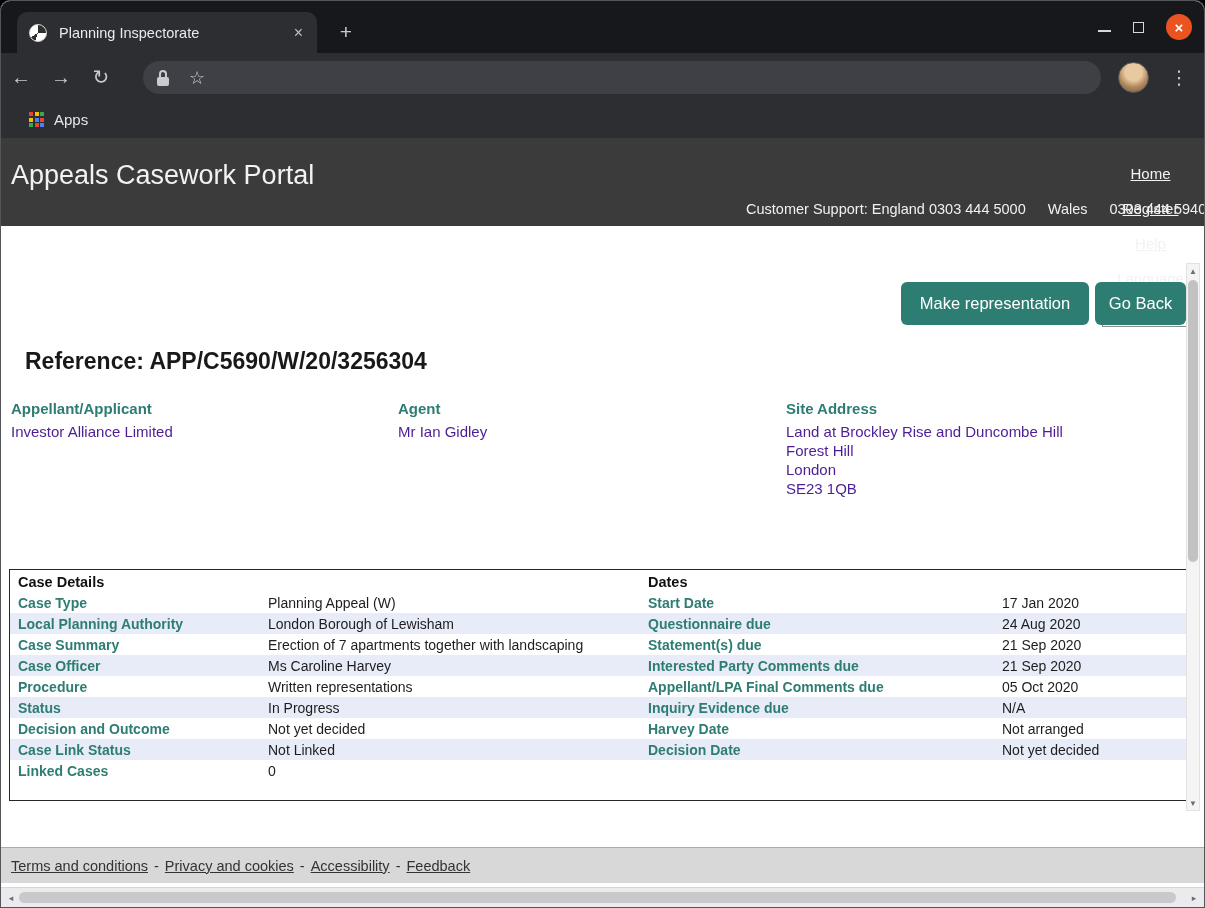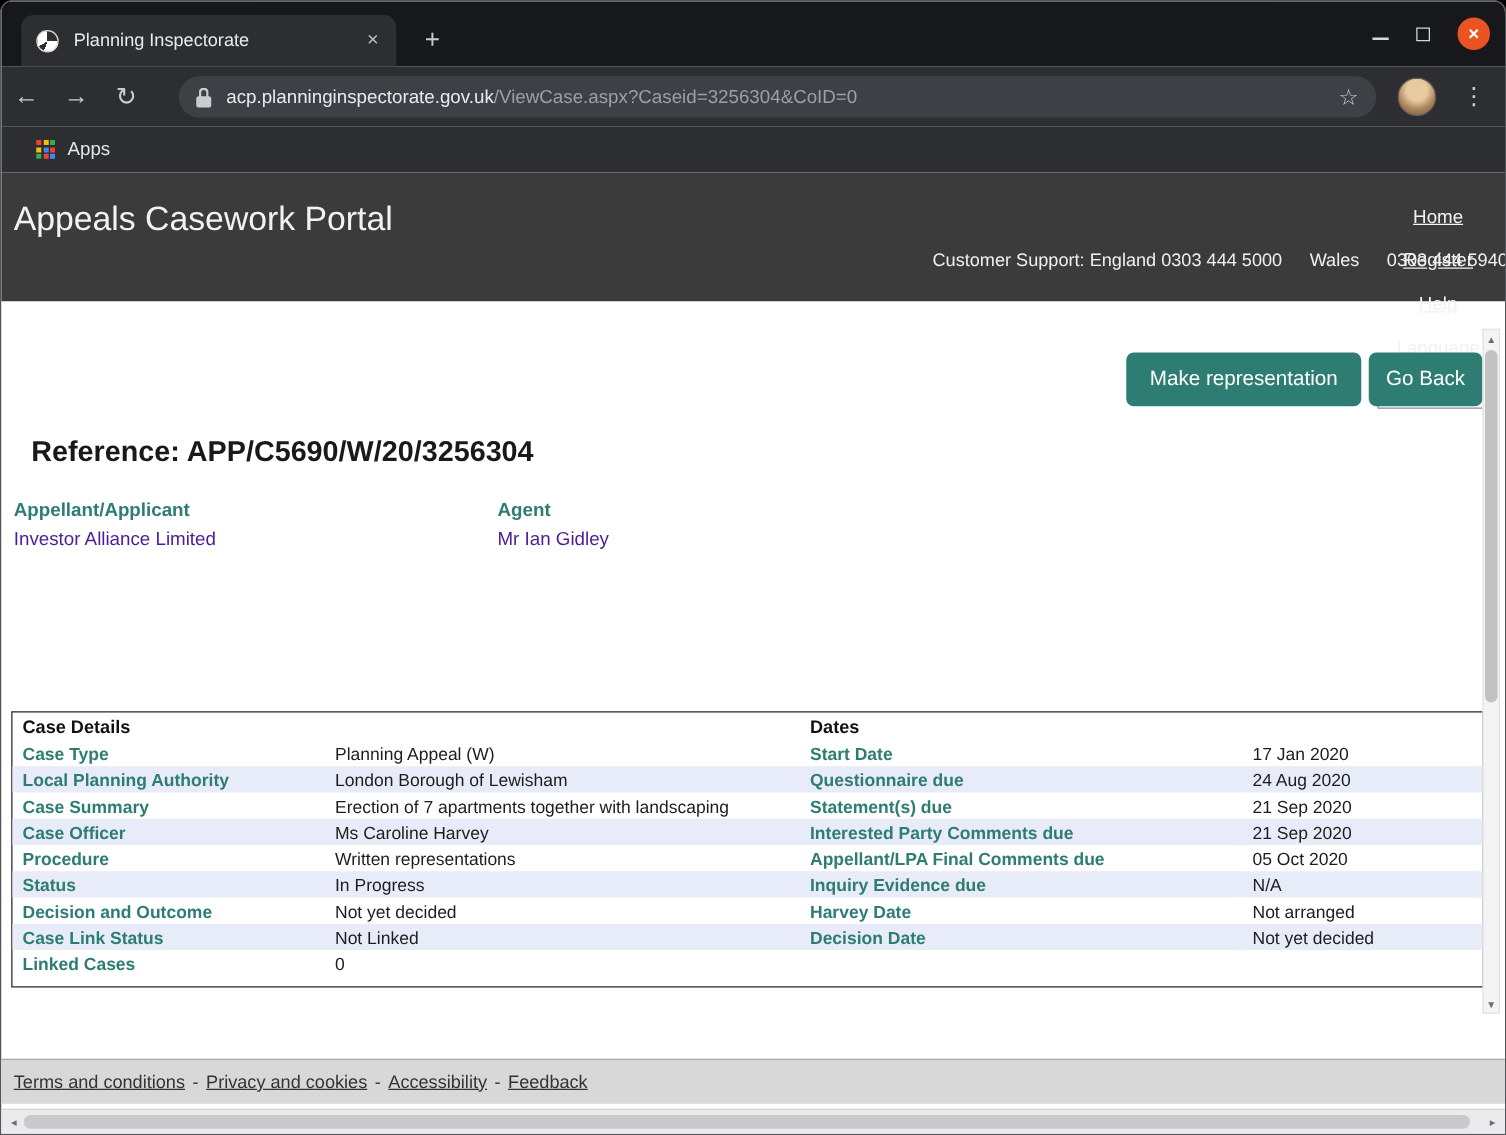--- a/index.html
+++ b/index.html
@@ -48,21 +48,21 @@
   .apps-grid { width:15px; height:15px; display:grid; grid-template-columns:repeat(3,4px);
                grid-template-rows:repeat(3,4px); gap:1.5px; }
   .apps-grid span:nth-child(1){background:#ea4335;} .apps-grid span:nth-child(2){background:#fbbc04;}
   .apps-grid span:nth-child(3){background:#34a853;} .apps-grid span:nth-child(4){background:#fbbc04;}
   .apps-grid span:nth-child(5){background:#4285f4;} .apps-grid span:nth-child(6){background:#ea4335;}
   .apps-grid span:nth-child(7){background:#34a853;} .apps-grid span:nth-child(8){background:#ea4335;}
   .apps-grid span:nth-child(9){background:#4285f4;}
   .apps-label { color:#e3e5e8; font-size:15px; margin-left:10px; }
 
   
-  .site-header { position:absolute; top:137px; left:0; right:0; height:103px; background:#3b3b3b; }
+  .site-header { position:absolute; top:137px; left:0; right:0; height:88px; background:#3b3b3b; }
   .site-title { position:absolute; left:10px; top:22px; font-size:27px; color:#f2f2f2; }
   .header-nav { position:absolute; right:5px; top:27px; display:flex; align-items:center; gap:18px;
                 color:#f2f2f2; font-size:15px; white-space:nowrap;flex-direction:column; }
   .header-nav a { color:#f2f2f2; text-decoration:underline; }
   .lang-select { width:97px; height:22px; background:#fff; border:1px solid #8a8a8a; color:#000;
                  font-size:14px; display:flex; align-items:center; padding:0 4px; }
   .lang-select .arrow { margin-left:auto; font-size:10px; color:#222; }
   .support-line { position:absolute; left:745px; top:63px; color:#f0f0f0; font-size:14.5px; white-space:nowrap; }
   .support-line .gap { display:inline-block; width:22px; }
 
@@ -73,21 +73,21 @@
   .btn-back { left:1094px; top:281px; width:91px; height:43px; }
 
   .ref-heading { position:absolute; left:24px; top:347px; font-size:23px; font-weight:bold; color:#191919; }
 
   .party { position:absolute; top:399px; font-size:15px; }
   .party .p-label { color:#2e7d72; font-weight:bold; }
   .party .p-value { color:#4c1d95; margin-top:5px; line-height:19px; }
   .party-appellant { left:10px; } .party-agent { left:397px; } .party-address { left:785px; }
 
   .case-table-wrap { position:absolute; left:8px; top:568px; width:1178px; background:#fff;
-                     border:1px solid #262626; padding-bottom:8px; }
+                     border:1px solid #262626; padding-bottom:19px; }
   table.case-table { border-collapse:collapse; width:100%; font-size:14px; }
   .case-table th { text-align:left; padding:4px 8px 2px 8px; font-size:14.5px; color:#111; }
   .case-table td { padding:2px 8px; height:21px; vertical-align:middle; }
   .case-table tr.stripe { background:#e8ecf8; }
   .cell-label { color:#2e7d72; font-weight:bold;margin-left:21px; }
   .cell-value { color:#1d1d1d; }
 
   
   .footer { position:absolute; left:0; right:0; top:846px; height:36px; background:#d8d8d8;
             border-top:1px solid #ababab; display:flex; align-items:center; padding-left:10px;
@@ -132,21 +132,20 @@
   <div class="toolbar">
     <span class="nav-icon">←</span>
     <span class="nav-icon">→</span>
     <span class="nav-icon">↻</span>
   </div>
   <div class="omnibox">
     <span class="lock">
       <span class="lock-shackle"></span>
         <span class="lock-body"></span>
     </span>
-    <span class="url"><span class="url-domain">acp.planninginspectorate.gov.uk</span><span class="url-path">/ViewCase.aspx?Caseid=3256304&amp;CoID=0</span></span>
     <span class="star">☆</span>
   </div>
   <div class="avatar"></div>
   <div class="menu-dots">⋮</div>
 
   <div class="bookmarks">
     <span class="apps-grid">
       <span></span>
         <span></span>
         <span></span>
@@ -182,20 +181,29 @@
 
   <div class="ref-heading">Reference: APP/C5690/W/20/3256304</div>
 
   <div class="party party-appellant">
     <div class="p-label">Appellant/Applicant</div>
     <div class="p-value">Investor Alliance Limited</div>
   </div>
   <div class="party party-agent">
     <div class="p-label">Agent</div>
     <div class="p-value">Mr Ian Gidley</div>
+  </div>
+  <div class="party party-address">
+    <div class="p-label">Site Address</div>
+    <div class="p-value">
+        <div>Land at Brockley Rise and Duncombe Hill</div>
+        <div>Forest Hill</div>
+        <div>London</div>
+        <div>SE23 1QB</div>
+      </div>
   </div>
 
   <div class="case-table-wrap">
     <table class="case-table">
       <colgroup>
           <col style="width:250px">
           <col style="width:380px">
           <col style="width:354px">
           <col>
         </colgroup>

